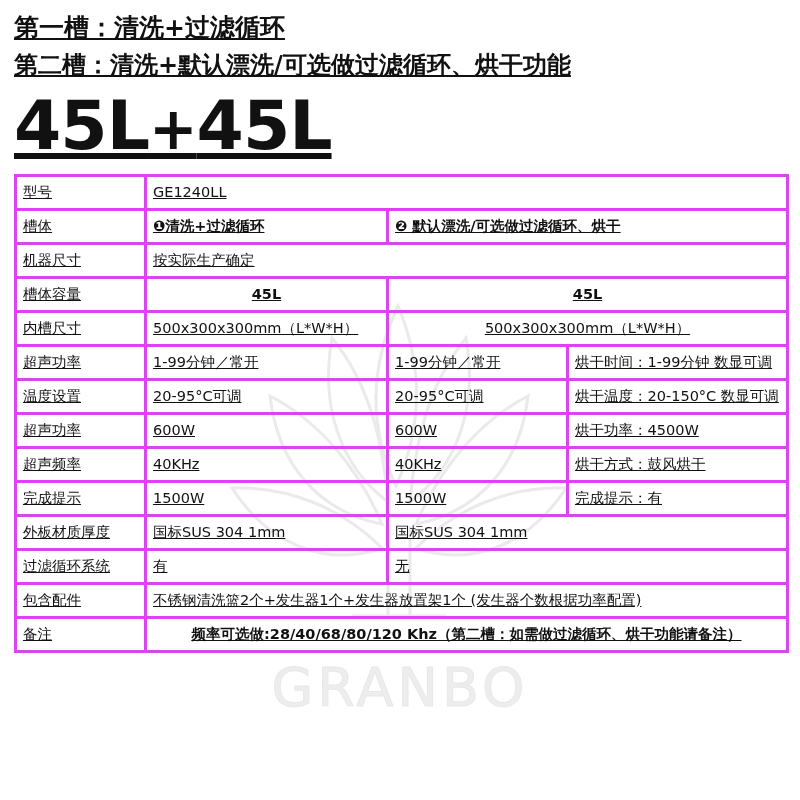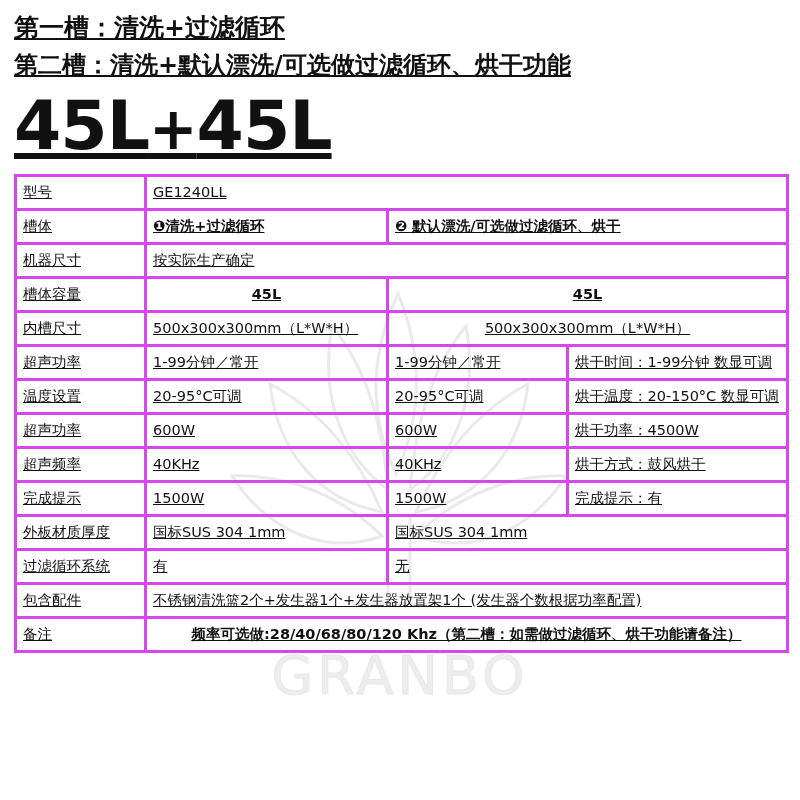--- a/index.html
+++ b/index.html
@@ -13,21 +13,21 @@
     font-family: "DejaVu Sans", "Liberation Sans", sans-serif;
     color: #111111;
     position: relative;
     overflow: hidden;
   }
 
   
   .watermark {
     position: absolute;
     left: 0;
-    top: 214px;
+    top: 226px;
     width: 800px;
     height: 560px;
     pointer-events: none;
     z-index: 0;
     display: flex;
     align-items: center;
     justify-content: center;
   }
   .watermark svg { opacity: 0.55; }
 

